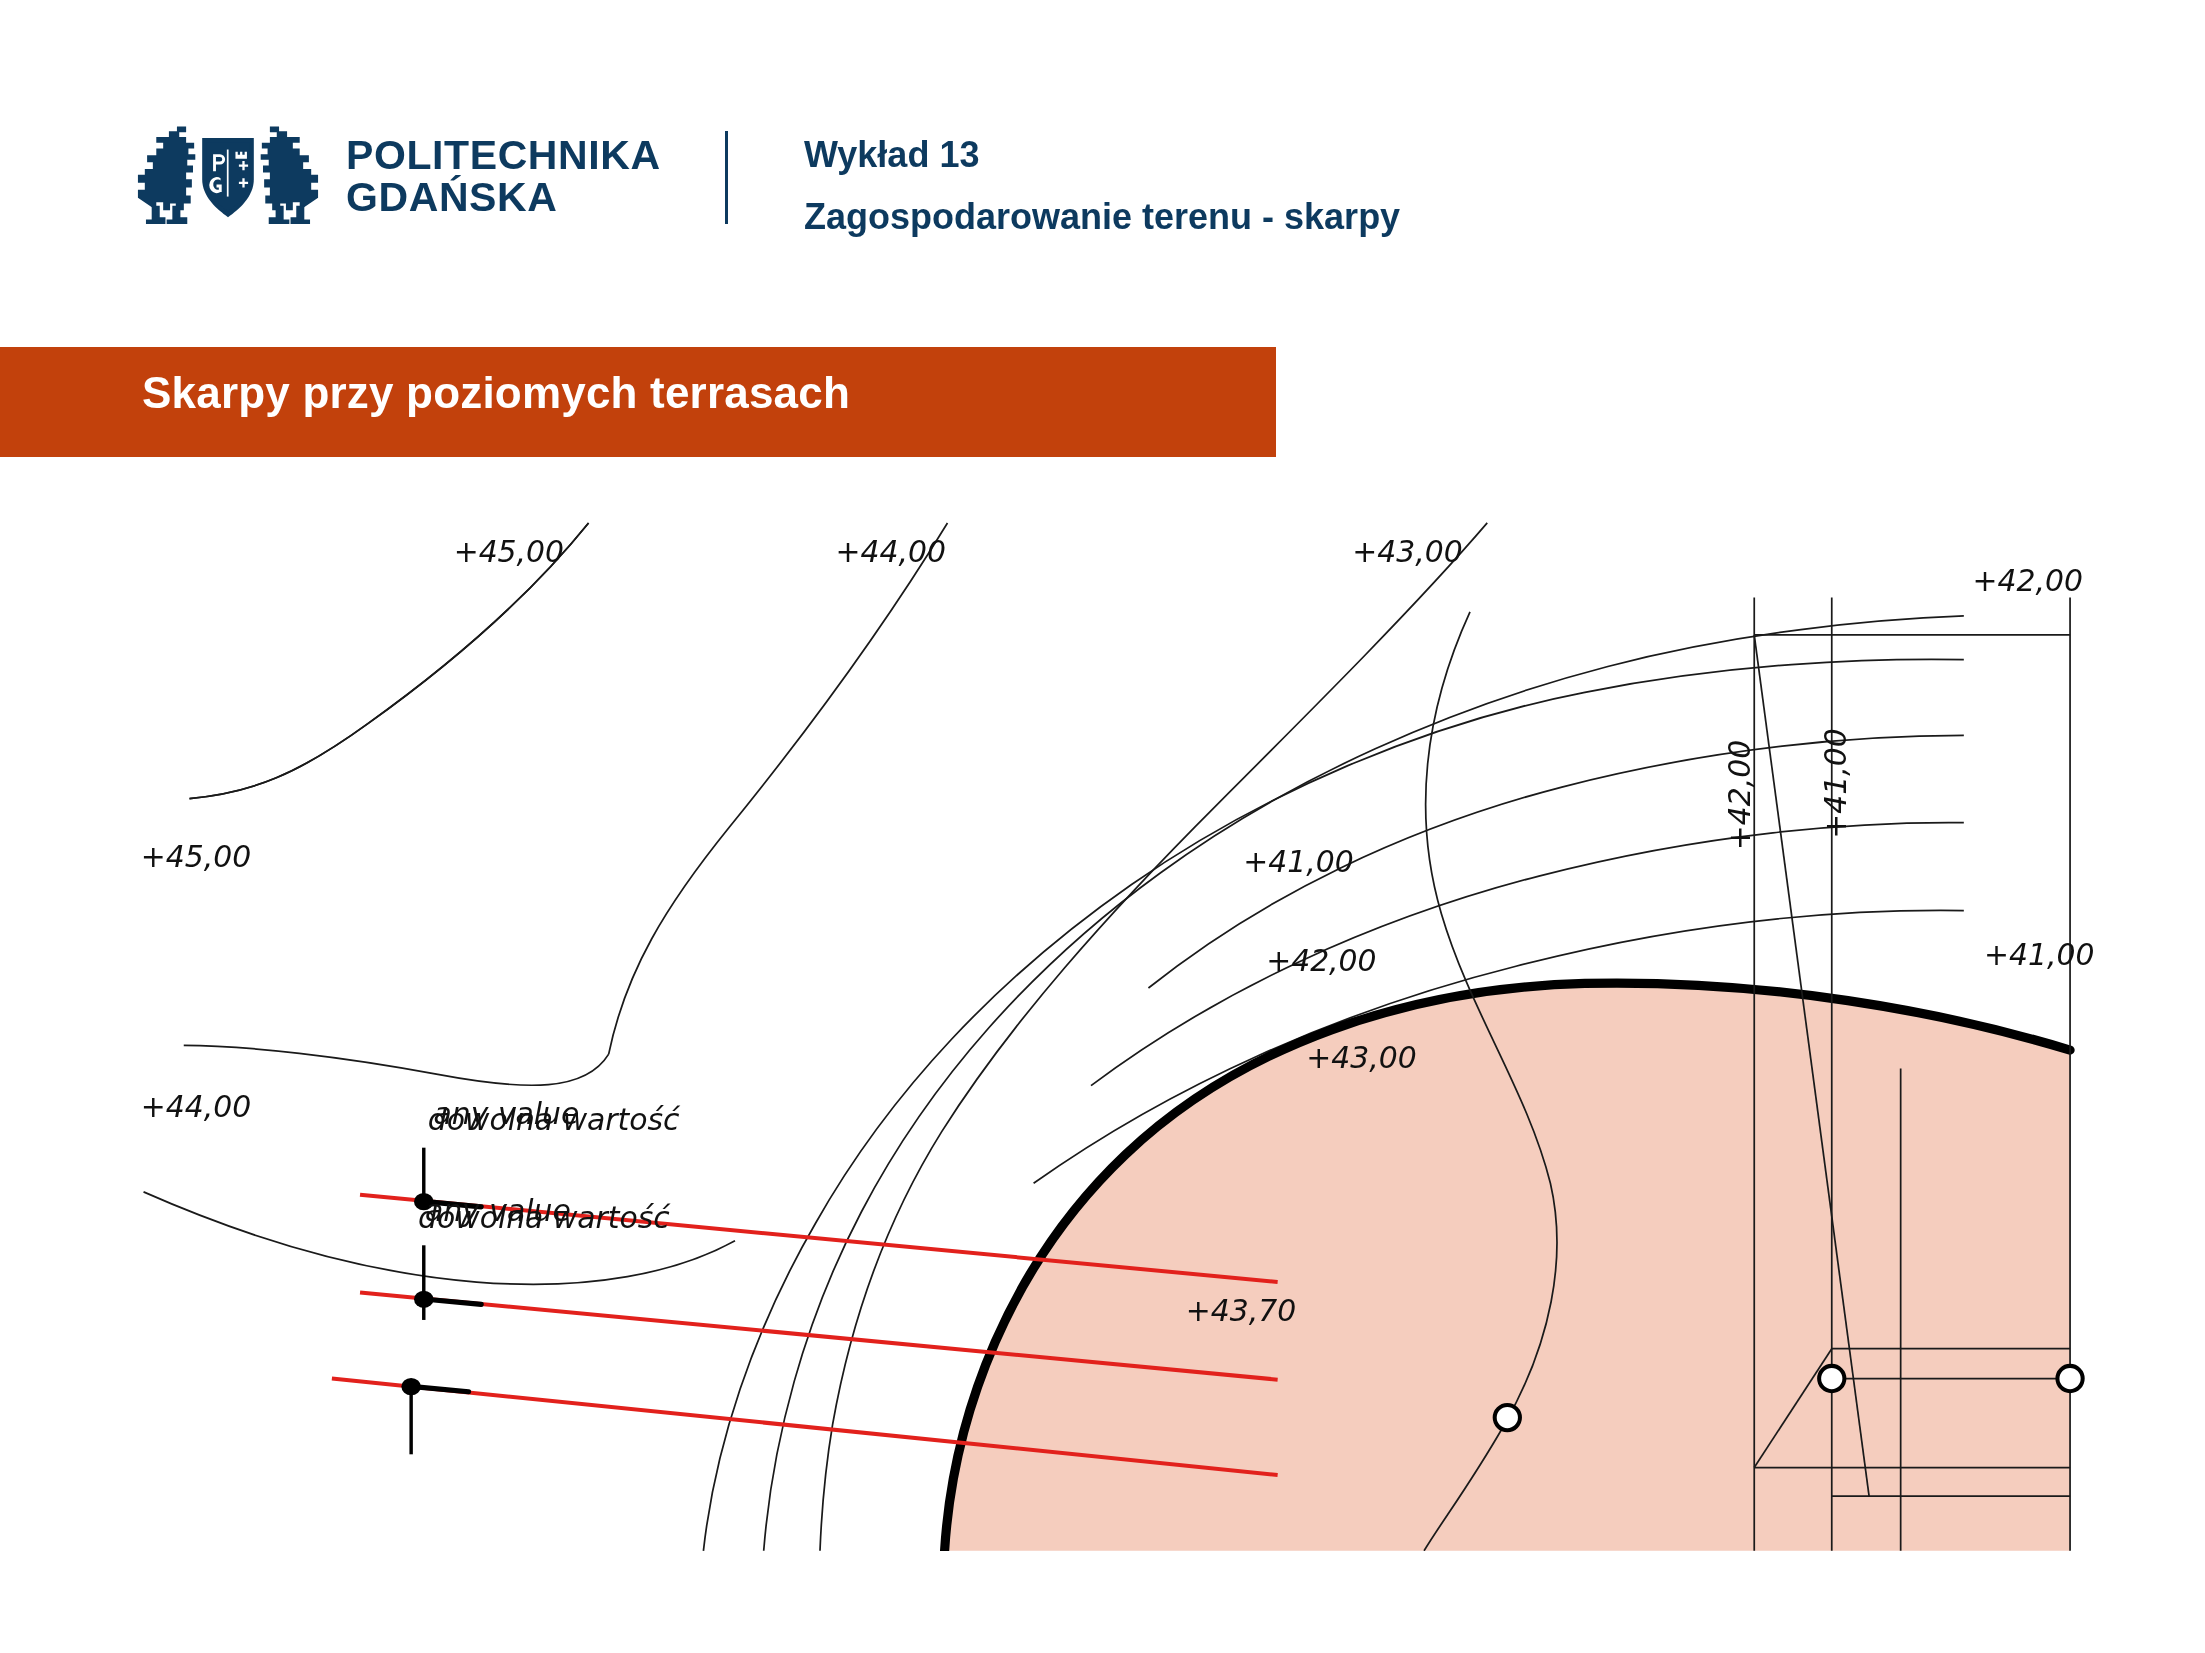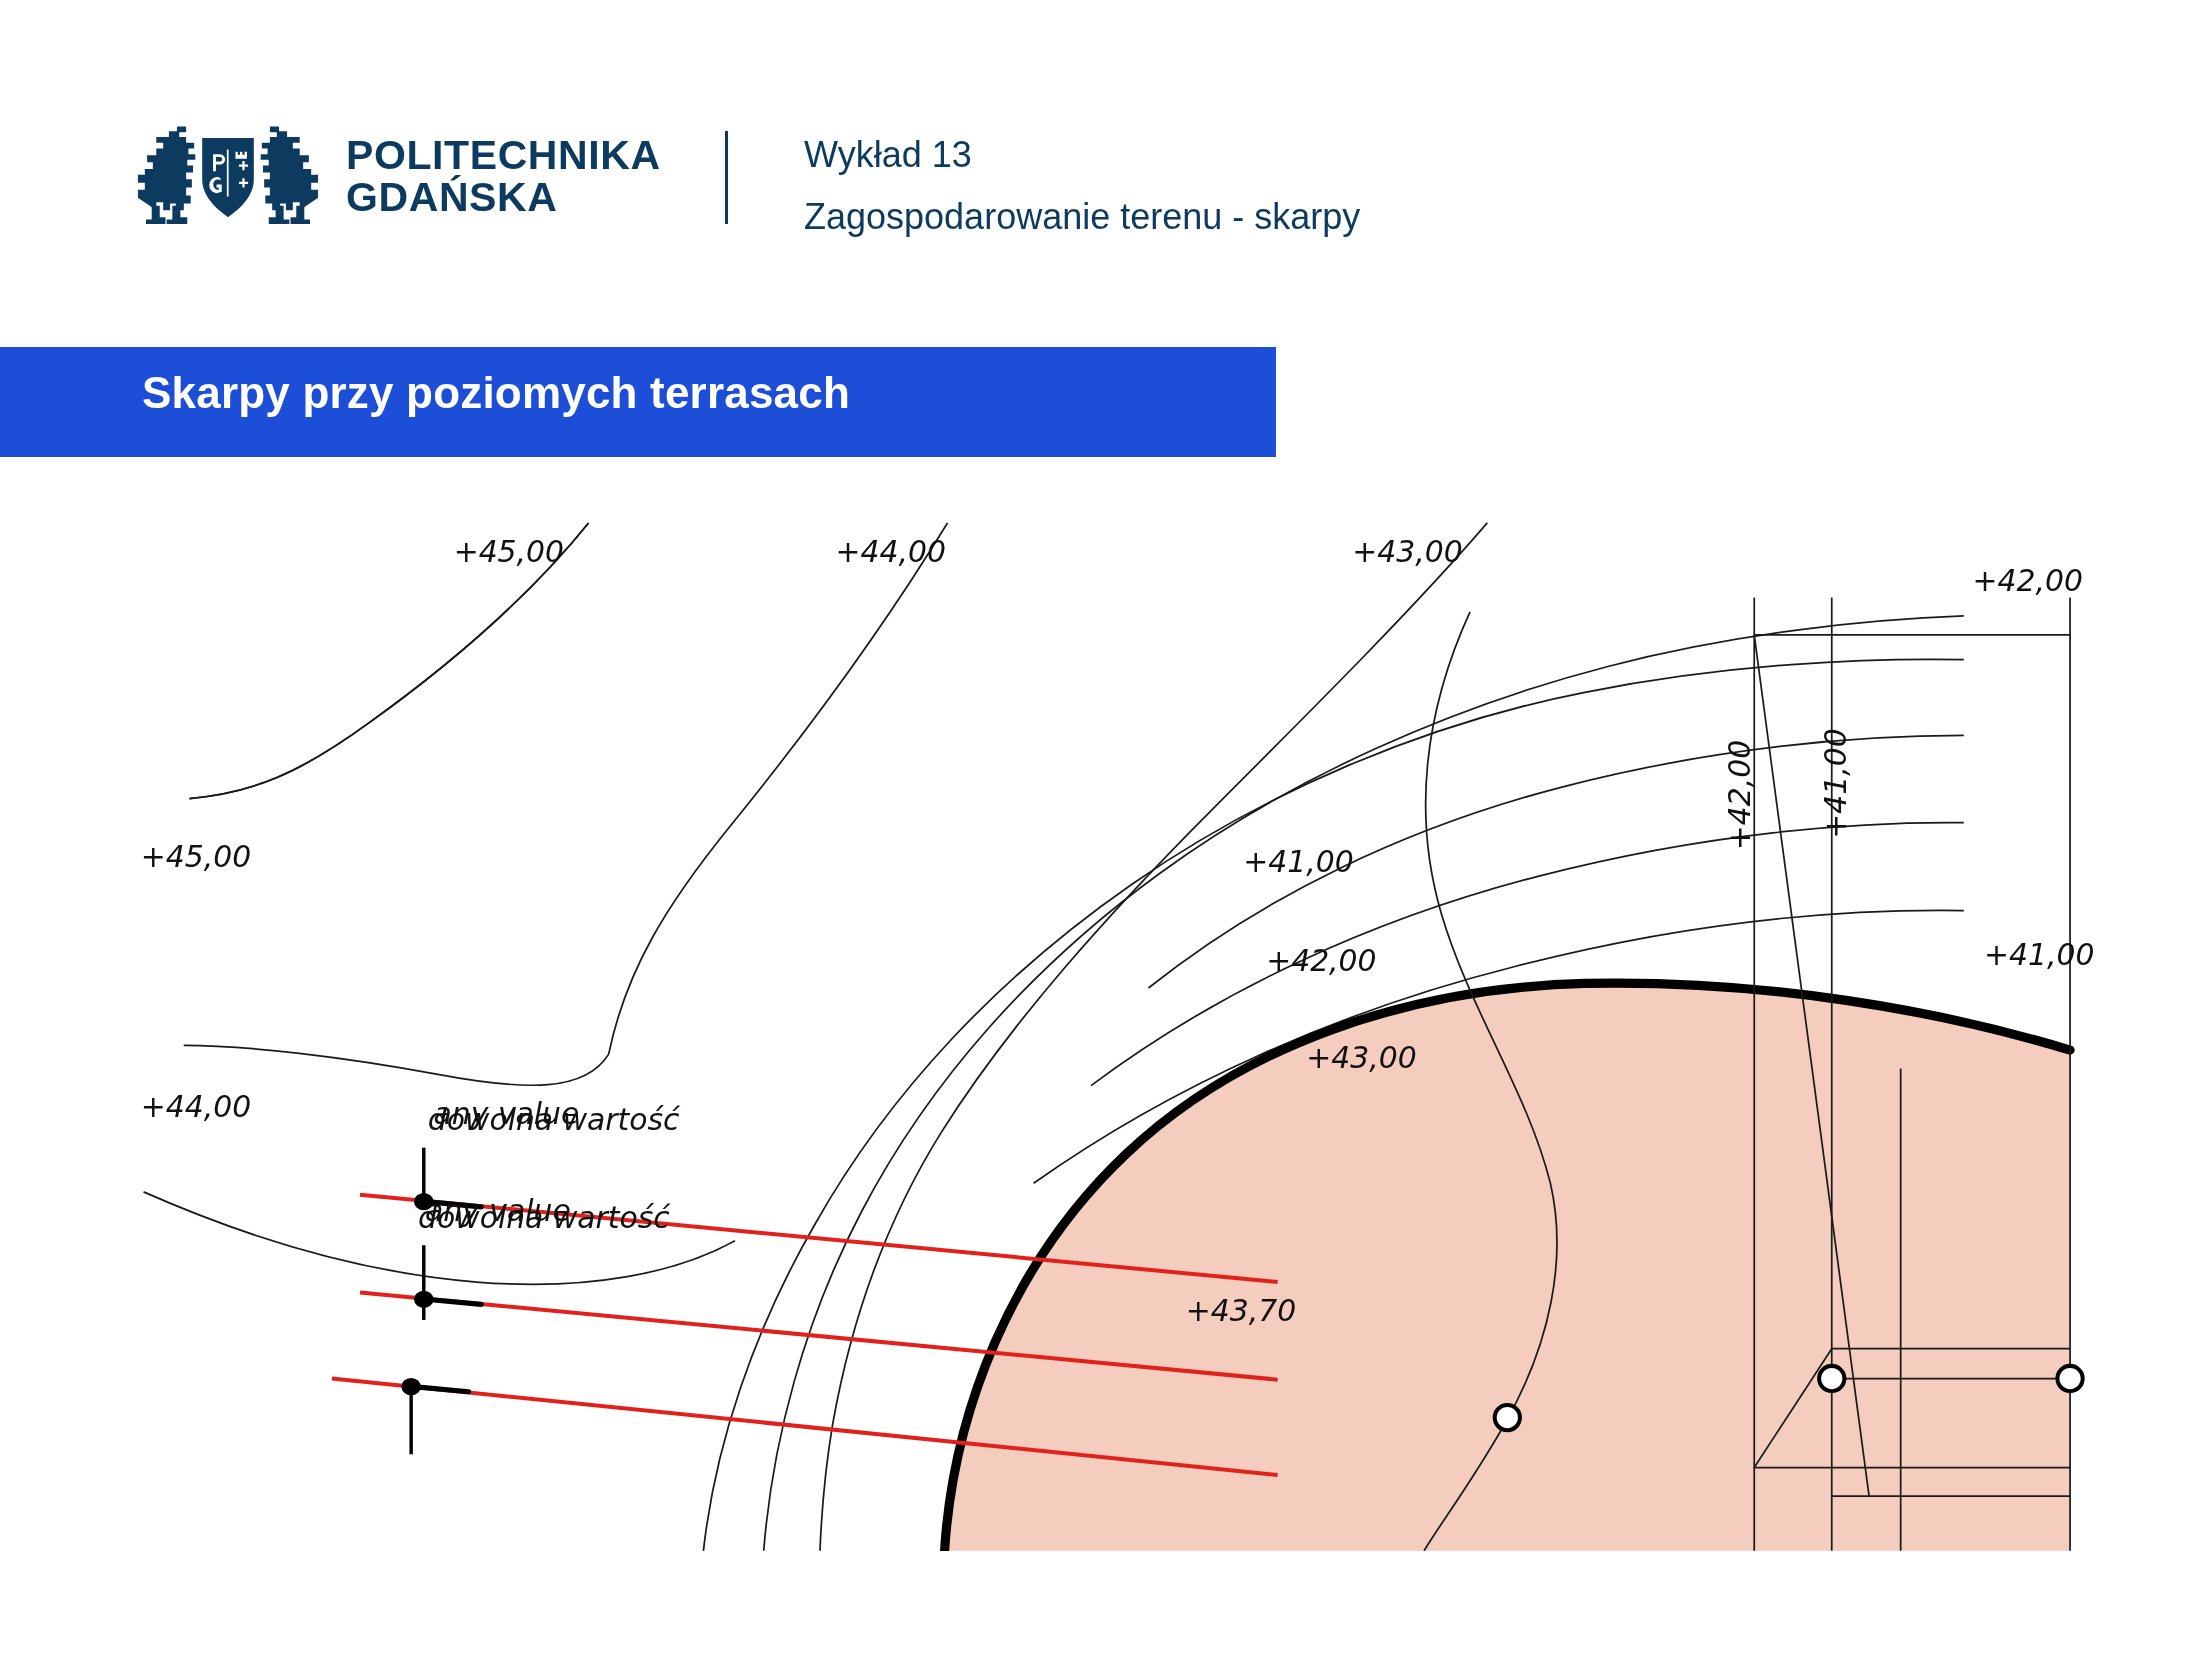--- a/index.html
+++ b/index.html
@@ -26,29 +26,29 @@
     font-size:41px;
     line-height:1.02;
     letter-spacing:0.6px;
   }
   #header-divider{
     position:absolute;left:725px;top:131px;
     width:3.4px;height:93px;background:#0d3a5f;
   }
   #header-text{
     position:absolute;left:804px;top:137px;
-    color:#0d3a5f;font-weight:normal;
+    color:#0d3a5f;font-weight:bold;
   }
   #lecture-no{font-size:36px;line-height:1.0;margin-bottom:26.4px;}
   #lecture-title{font-size:36px;line-height:1.0;text-align:right;}
 
   
   #banner{
     position:absolute;left:0;top:347px;width:1276px;height:110px;
-    background:#1d4ed8;
+    background:#c2410c;
   }
   #banner-title{
     position:absolute;left:142px;top:20.7px;
     color:#ffffff;font-weight:bold;font-size:44px;letter-spacing:0.2px;
     white-space:nowrap;
   }
 
   
   #drawing{
     position:absolute;left:0;top:494px;width:2205px;height:1057px;

